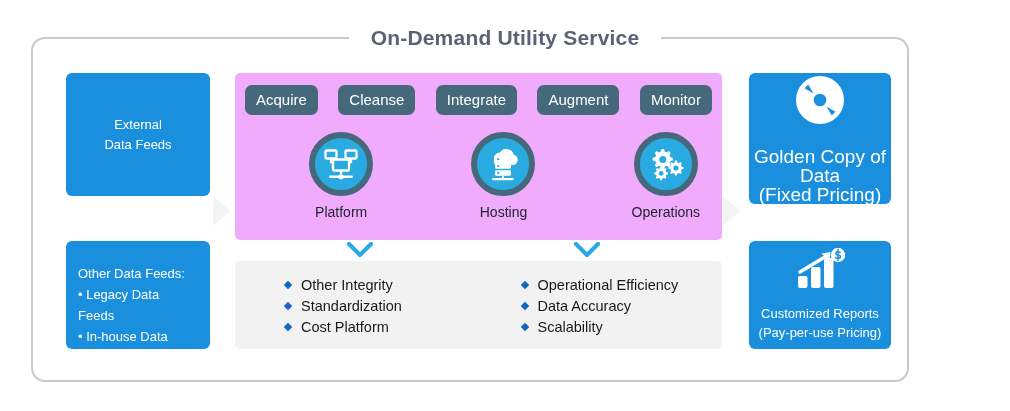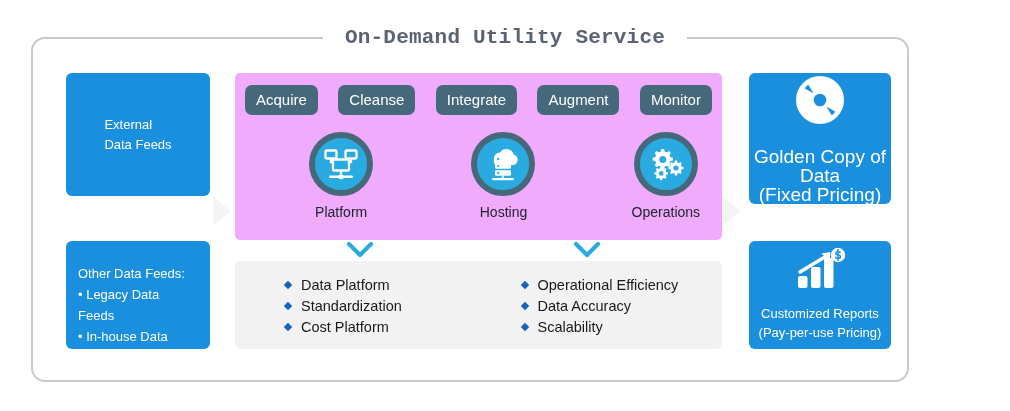--- a/index.html
+++ b/index.html
@@ -29,21 +29,20 @@
   }
 
   
   #title-wrap {
     position: absolute;
     left: 0;
     top: 27px;
     width: 1010px;
     text-align: center;
     pointer-events: none;
-    font-family: Liberation Mono, monospace;
   }
   #title {
     display: inline-block;
     background: #ffffff;
     padding: 0 22px;
     font-size: 21px;
     font-weight: bold;
     color: #5a6273;
     letter-spacing: 0.2px;
     line-height: 22px;
@@ -55,21 +54,21 @@
     background: #1a8fdd;
     border-radius: 6px;
     color: #ffffff;
     box-sizing: border-box;
   }
   #box-external {
     left: 66px; top: 73px; width: 144px; height: 123px;
     display: flex; align-items: center; justify-content: center;
   }
   #box-external .txt {
-    font-size: 13px; line-height: 20px;
+    text-align: center; font-size: 13px; line-height: 20px;
   }
   #box-other {
     left: 66px; top: 241px; width: 144px; height: 108px;
     padding: 22px 16px 0 12px;
   }
   #box-other .txt {
     font-size: 13px; line-height: 21px; text-align: left;
   }
 
   #box-golden {
@@ -309,21 +308,21 @@
 <div class="chevron" id="chev-2">
   <svg width="26" height="16" viewBox="0 0 26 16">
     <path d="M2 2 L13 13 L24 2" fill="none" stroke="#29abe2" stroke-width="4.2" stroke-linecap="round" stroke-linejoin="round"></path>
   </svg>
 </div>
 
 <div id="benefits">
   <div class="ben-col">
     <div class="ben-item">
       <span class="dia"></span>
-      <span>Data Platform</span>
+      <span>Other Integrity</span>
     </div>
     <div class="ben-item">
       <span class="dia"></span>
       <span>Standardization</span>
     </div>
     <div class="ben-item">
       <span class="dia"></span>
       <span>Cost Platform</span>
     </div>
   </div>

